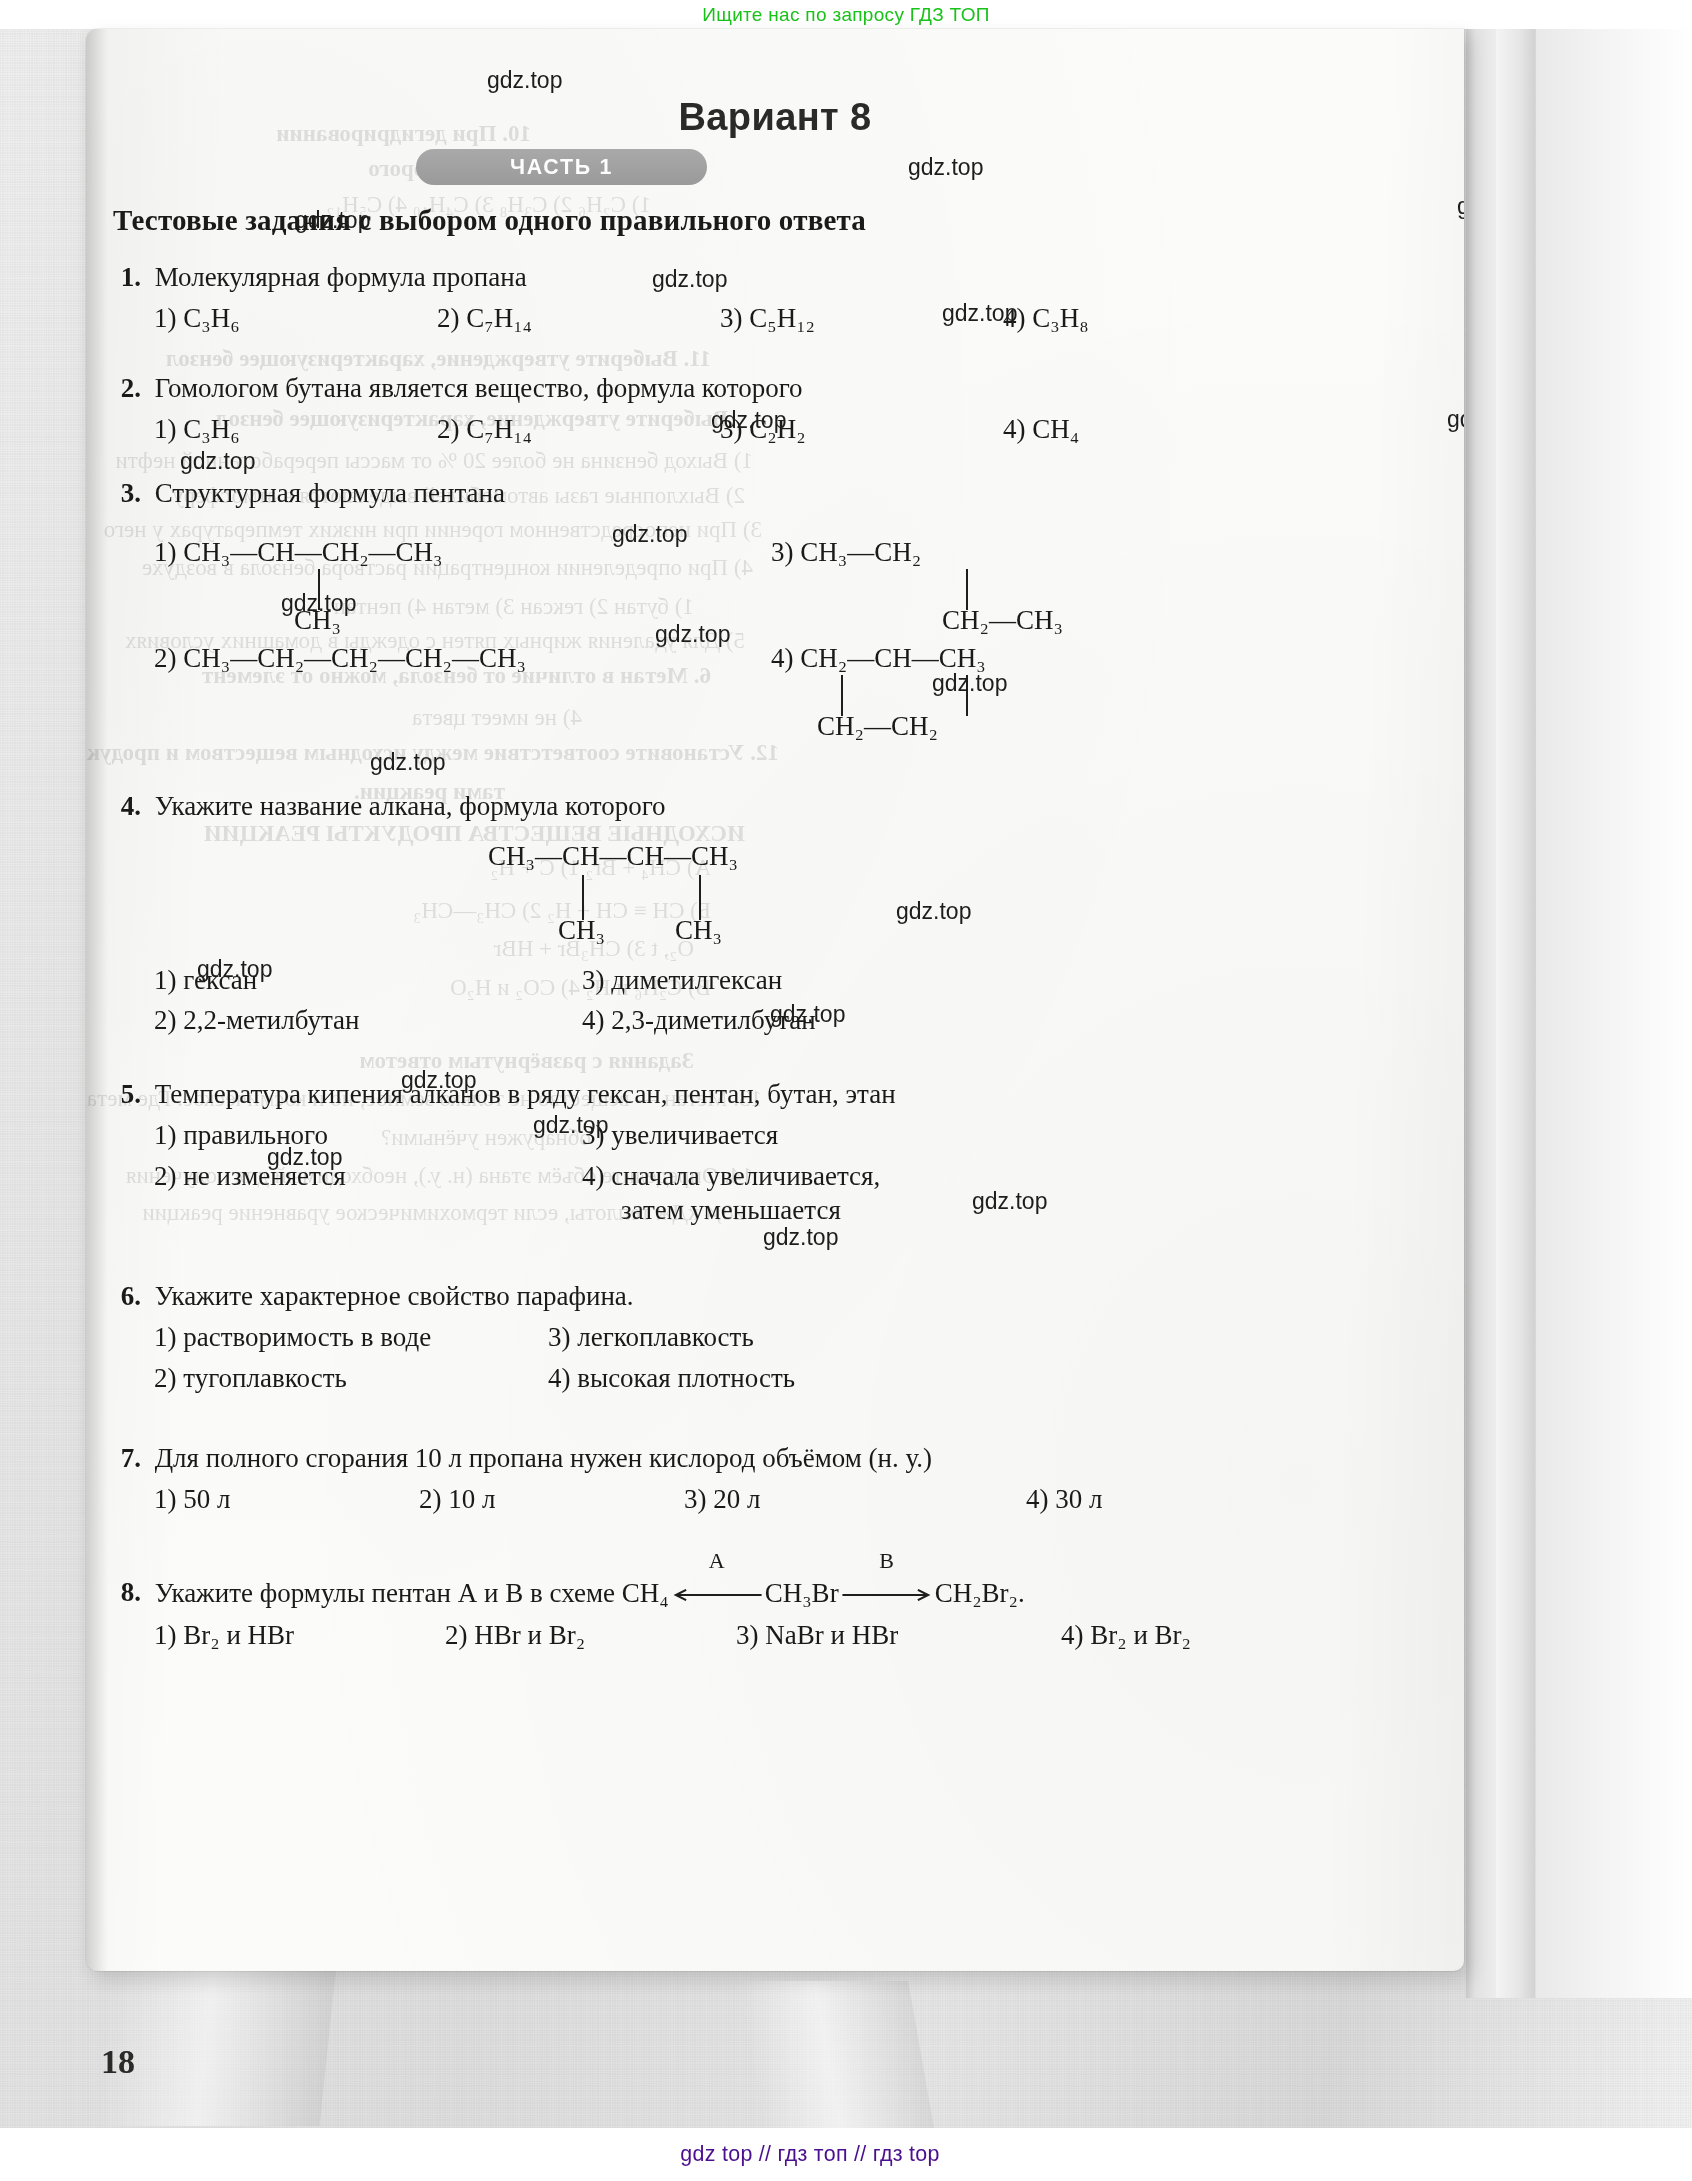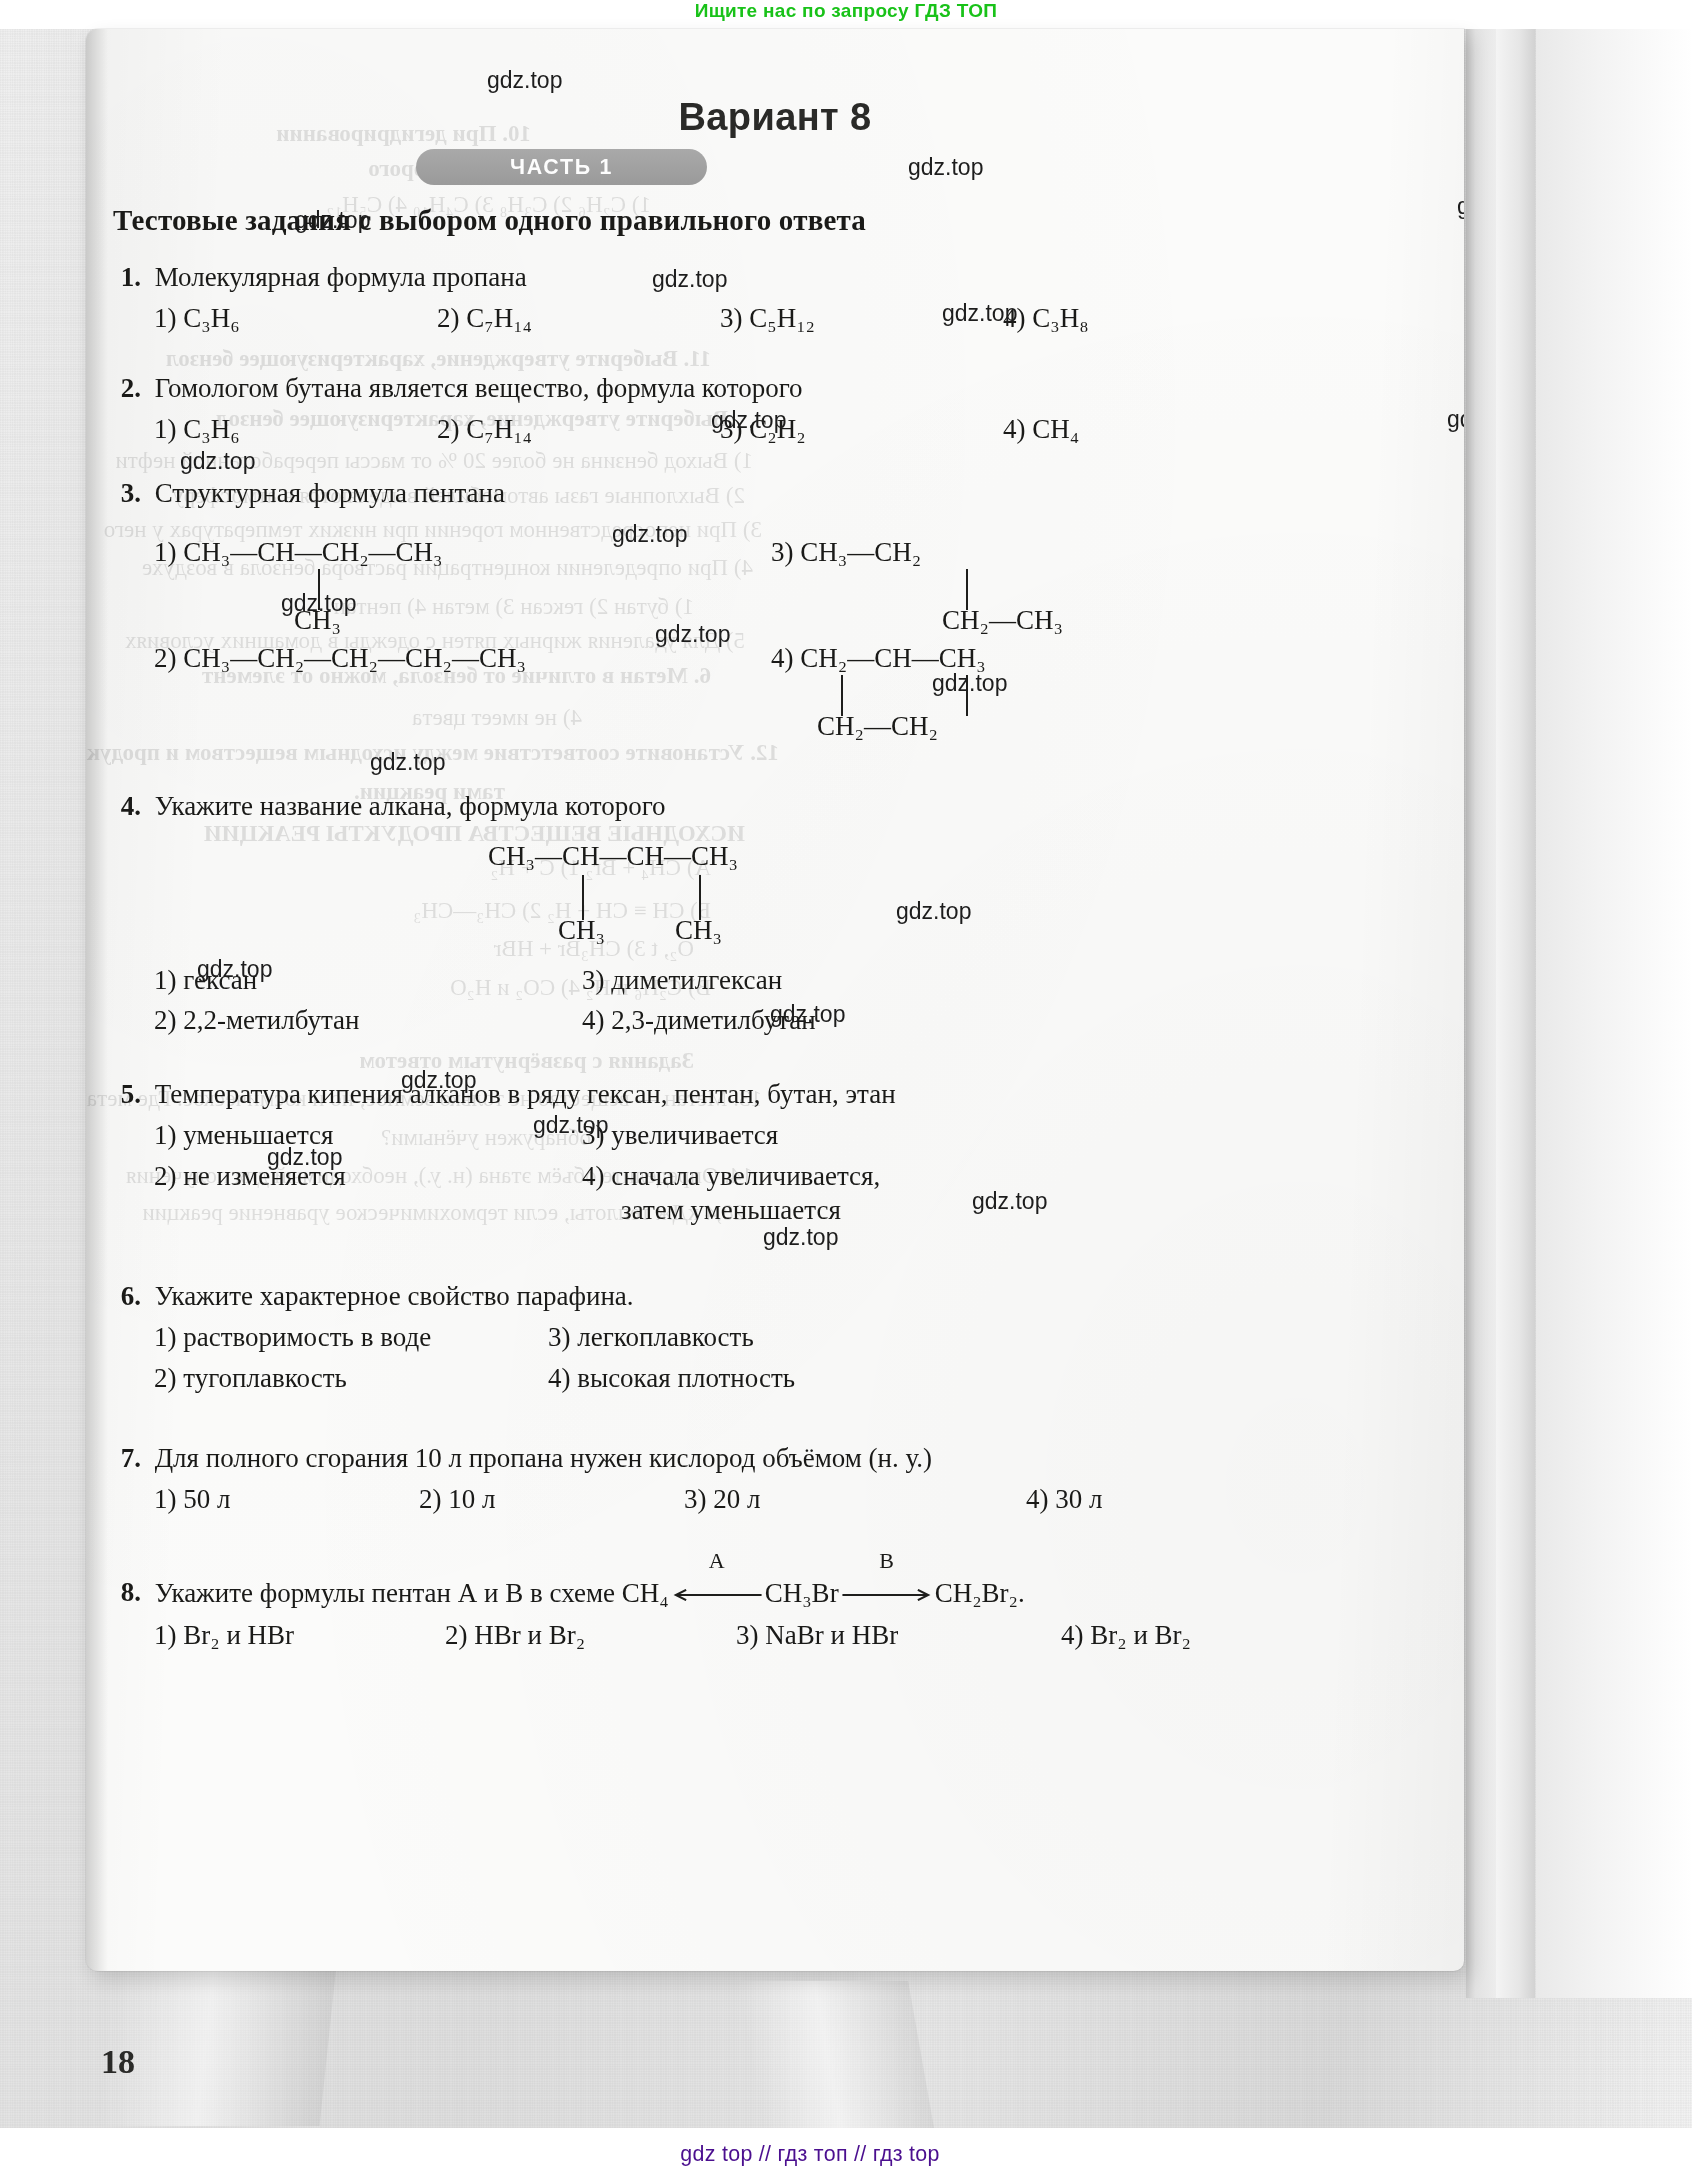--- a/index.html
+++ b/index.html
@@ -8,23 +8,22 @@
     width:1692px; height:2181px;
     background:#ffffff;
     font-family:"Liberation Serif", serif;
     position:relative;
     overflow:hidden;
   }
 
   
   .promo-bar{
     position:absolute; top:0; left:0; width:1692px; height:29px;
-    display:flex; justify-content:center;
+    display:flex; align-items:center; justify-content:center;
     background:#ffffff;
-    font-weight:bold;
   }
   .promo-text{
     color:#19c219; font-family:"Liberation Sans", sans-serif;
     font-size:19px; letter-spacing:0.3px; white-space:nowrap;
   }
 
   
   .scan-bed{
     position:absolute; top:29px; left:0; width:1692px; height:2099px;
     background:linear-gradient(100deg,#efefef 0%,#e3e3e3 18%,#dedede 40%,#e6e6e6 62%,#d9d9d9 82%,#f2f2f2 100%);
@@ -326,21 +325,21 @@
       </div>
     </div>
 
     <div class="q" style="top:1050px;">
       <div class="q-head">
         <div class="q-num">5.</div>
         <div class="q-text">Температура кипения алканов в ряду гексан, пентан, бутан, этан</div>
       </div>
       <div class="opts">
         <div class="opt-row">
-          <div class="opt half"><span>1)</span> <span>уменьшается</span></div>
+          <div class="opt half"><span>1)</span> <span>правильного</span></div>
           <div class="opt"><span>3)</span> <span>увеличивается</span></div>
         </div>
         <div class="opt-row" style="margin-top:6.8px;">
           <div class="opt half"><span>2)</span> <span>не изменяется</span></div>
           <div class="opt opt-two-line"><span>4)</span> <span>сначала увеличивается,</span><span class="l2">затем уменьшается</span></div>
         </div>
       </div>
     </div>
 
     <div class="q" style="top:1252px;">

